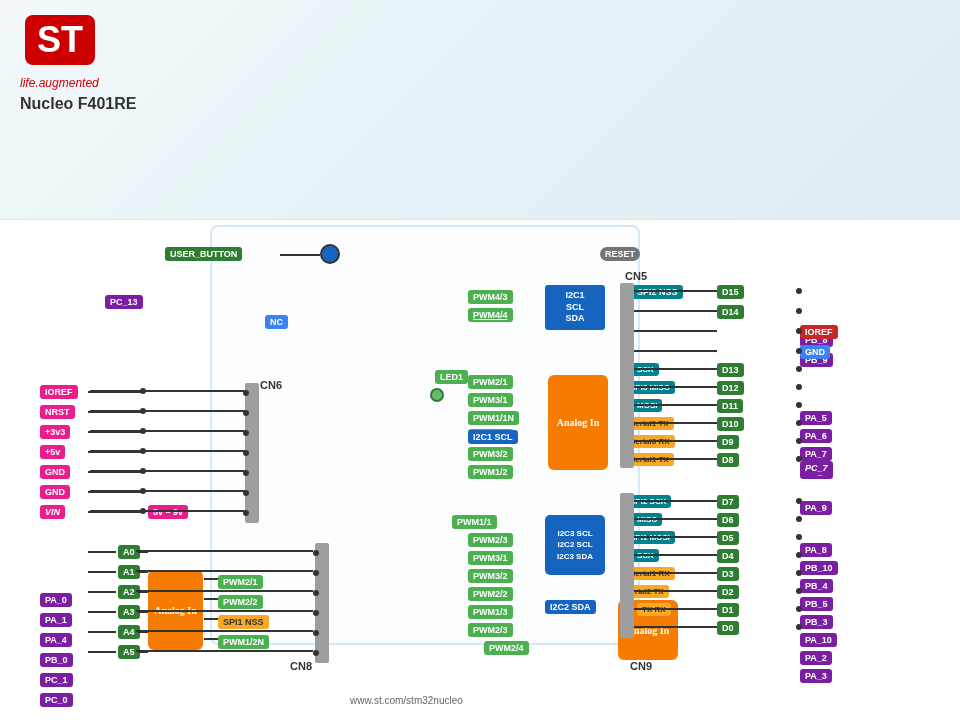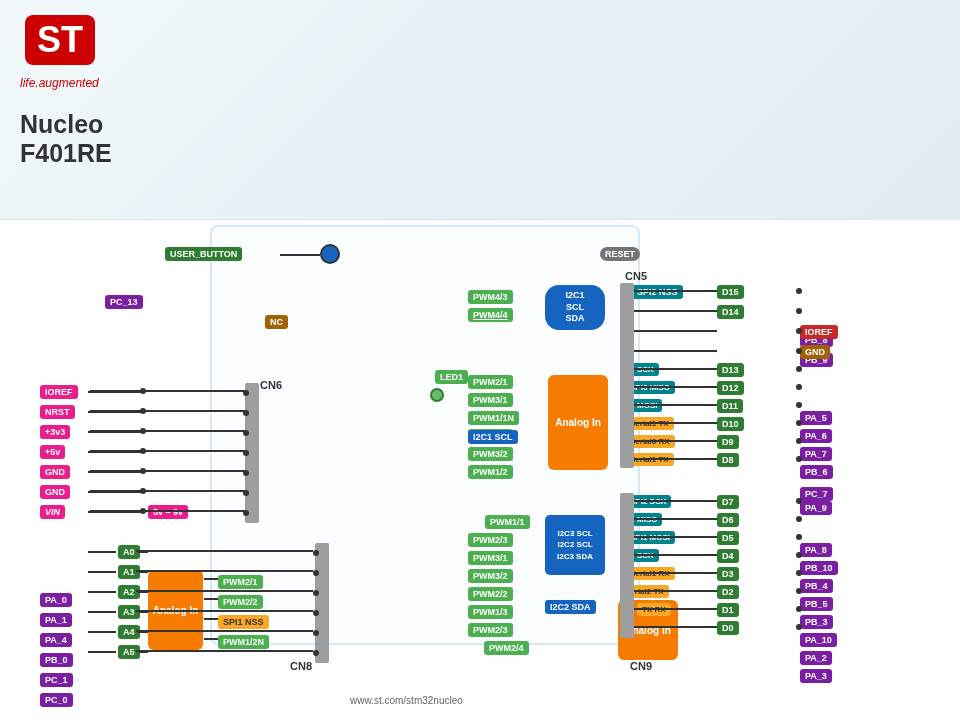--- a/index.html
+++ b/index.html
@@ -36,24 +36,24 @@
     }
     .life-augmented {
       font-size: 12px;
       color: #333;
       margin-top: 2px;
       font-style: italic;
     }
     .life-augmented span { color: #cc0000; }
 
     .title-nucleo {
-      font-size: 25px;
+      font-size: 16px;
       font-weight: bold;
       color: #333;
-      margin-top: 20px;
+      margin-top: 5px;
     }
     .title-arduino {
       font-size: 16px;
       font-weight: bold;
       color: #2e7d32;
     }
 
     
     .pin-label {
       position: absolute;
@@ -64,26 +64,26 @@
       text-align: center;
       white-space: nowrap;
       color: white;
     }
 
     
     .pink { background-color: #e91e8c; }
     .purple { background-color: #7b1fa2; margin-top: 48px; }
     .green-dark { background-color: #2e7d32; }
     .green-light { background-color: #4caf50; }
-    .orange { background-color: #f57c00; }
+    .orange { background-color: #f57c00; font-family: Liberation Serif, serif; }
     .blue { background-color: #1565c0; }
     .red { background-color: #c62828; }
     .yellow { background-color: #f9a825; color: #333; }
     .gray { background-color: #757575; border-radius: 7px; }
-    .dark-gray { background-color: #a16207; }
+    .dark-gray { background-color: #3b82f6; }
     .cyan { background-color: #00838f; }
 
     
     .connector-label {
       position: absolute;
       font-size: 11px;
       font-weight: bold;
       color: #333;
     }
 
@@ -269,21 +269,21 @@
 
 <div class="pin-label yellow" style="left:218px; top:615px;">SPI1 NSS</div>
 <div class="line" style="left:204px; top:618px; width:14px; height:2px;"></div>
 
 <div class="pin-label green-light" style="left:218px; top:635px;">PWM1/2N</div>
 <div class="line" style="left:204px; top:638px; width:14px; height:2px;"></div>
 
 <div class="pin-label green-light" style="left:468px; top:290px;">PWM4/3</div>
 <div class="pin-label green-light" style="left:468px; top:308px;text-decoration:underline;">PWM4/4</div>
 
-<div class="block-label blue" style="left:545px; top:285px; width:60px; height:45px; border-radius:14px; font-size:9px; flex-direction:column; line-height:1.3;">
+<div class="block-label blue" style="left:545px; top:285px; width:60px; height:45px; border-radius:3px; font-size:9px; flex-direction:column; line-height:1.3;">
   <span>I2C1</span>
   <span>SCL</span>
   <span>SDA</span>
 </div>
 
 <div class="pin-label cyan" style="left:632px; top:285px;">SPI2 NSS</div>
 
 <div class="pin-label green-dark" style="left:717px; top:285px;">D15</div>
 <div class="pin-label green-dark" style="left:717px; top:305px;">D14</div>
 
@@ -316,24 +316,24 @@
 <div class="pin-label green-dark" style="left:717px; top:381px;">D12</div>
 <div class="pin-label green-dark" style="left:717px; top:399px;">D11</div>
 <div class="pin-label green-dark" style="left:717px; top:417px;">D10</div>
 <div class="pin-label green-dark" style="left:717px; top:435px;">D9</div>
 <div class="pin-label green-dark" style="left:717px; top:453px;">D8</div>
 
 <div class="pin-label purple" style="left:800px; top:363px;">PA_5</div>
 <div class="pin-label purple" style="left:800px; top:381px;">PA_6</div>
 <div class="pin-label purple" style="left:800px; top:399px;">PA_7</div>
 <div class="pin-label purple" style="left:800px; top:417px;">PB_6</div>
-<div class="pin-label purple" style="left:800px; top:439px;">PC_7</div>
+<div class="pin-label purple" style="left:800px; top:413px;font-style:italic;">PC_7</div>
 <div class="pin-label purple" style="left:800px; top:453px;">PA_9</div>
 
-<div class="pin-label green-light" style="left:485px; top:515px;">PWM1/1</div>
+<div class="pin-label green-light" style="left:452px; top:515px;">PWM1/1</div>
 <div class="pin-label green-light" style="left:468px; top:533px;">PWM2/3</div>
 <div class="pin-label green-light" style="left:468px; top:551px;">PWM3/1</div>
 <div class="pin-label green-light" style="left:468px; top:569px;">PWM3/2</div>
 <div class="pin-label green-light" style="left:468px; top:587px;">PWM2/2</div>
 <div class="pin-label green-light" style="left:468px; top:605px;">PWM1/3</div>
 <div class="pin-label green-light" style="left:468px; top:623px;">PWM2/3</div>
 <div class="pin-label green-light" style="left:468px; top:641px;margin-left:16px;">PWM2/4</div>
 
 <div style="position:absolute; left:545px; top:515px; width:60px; height:60px; border-radius:5px; background:#1565c0; display:flex; flex-direction:column; align-items:center; justify-content:center; color:white; font-size:8px; font-weight:bold; line-height:1.4;">
   <span>I2C3 SCL</span>

